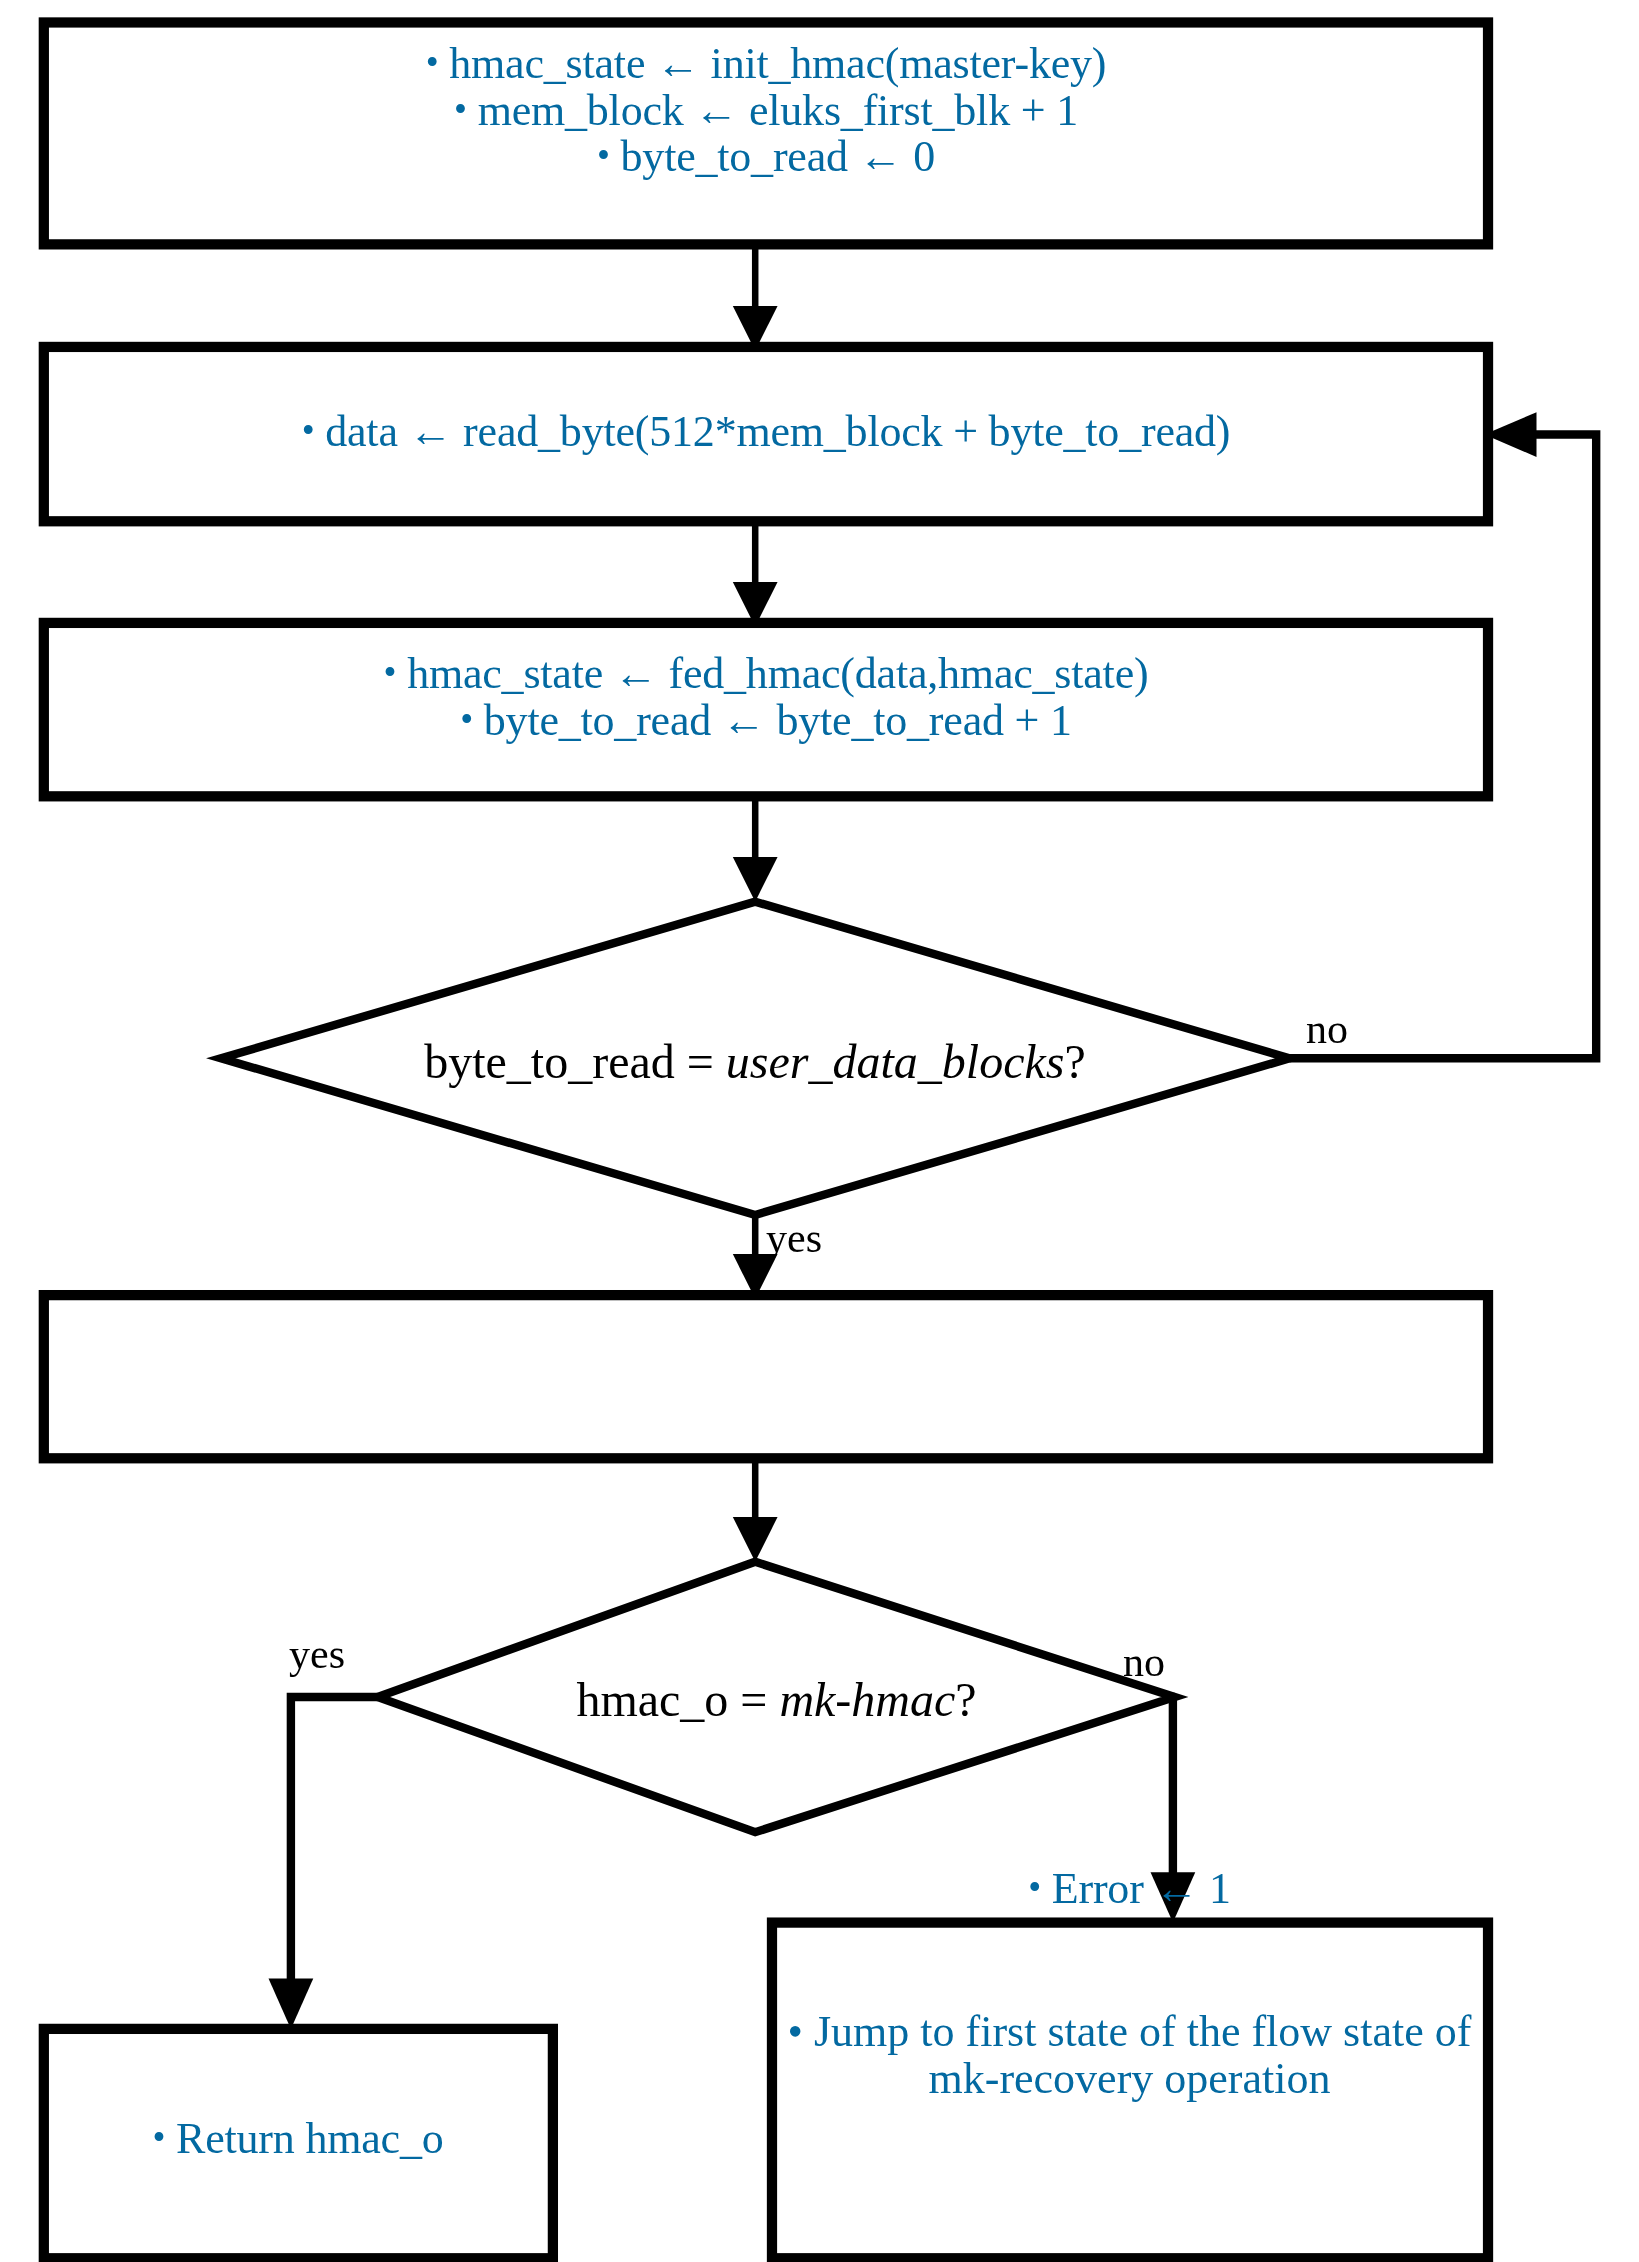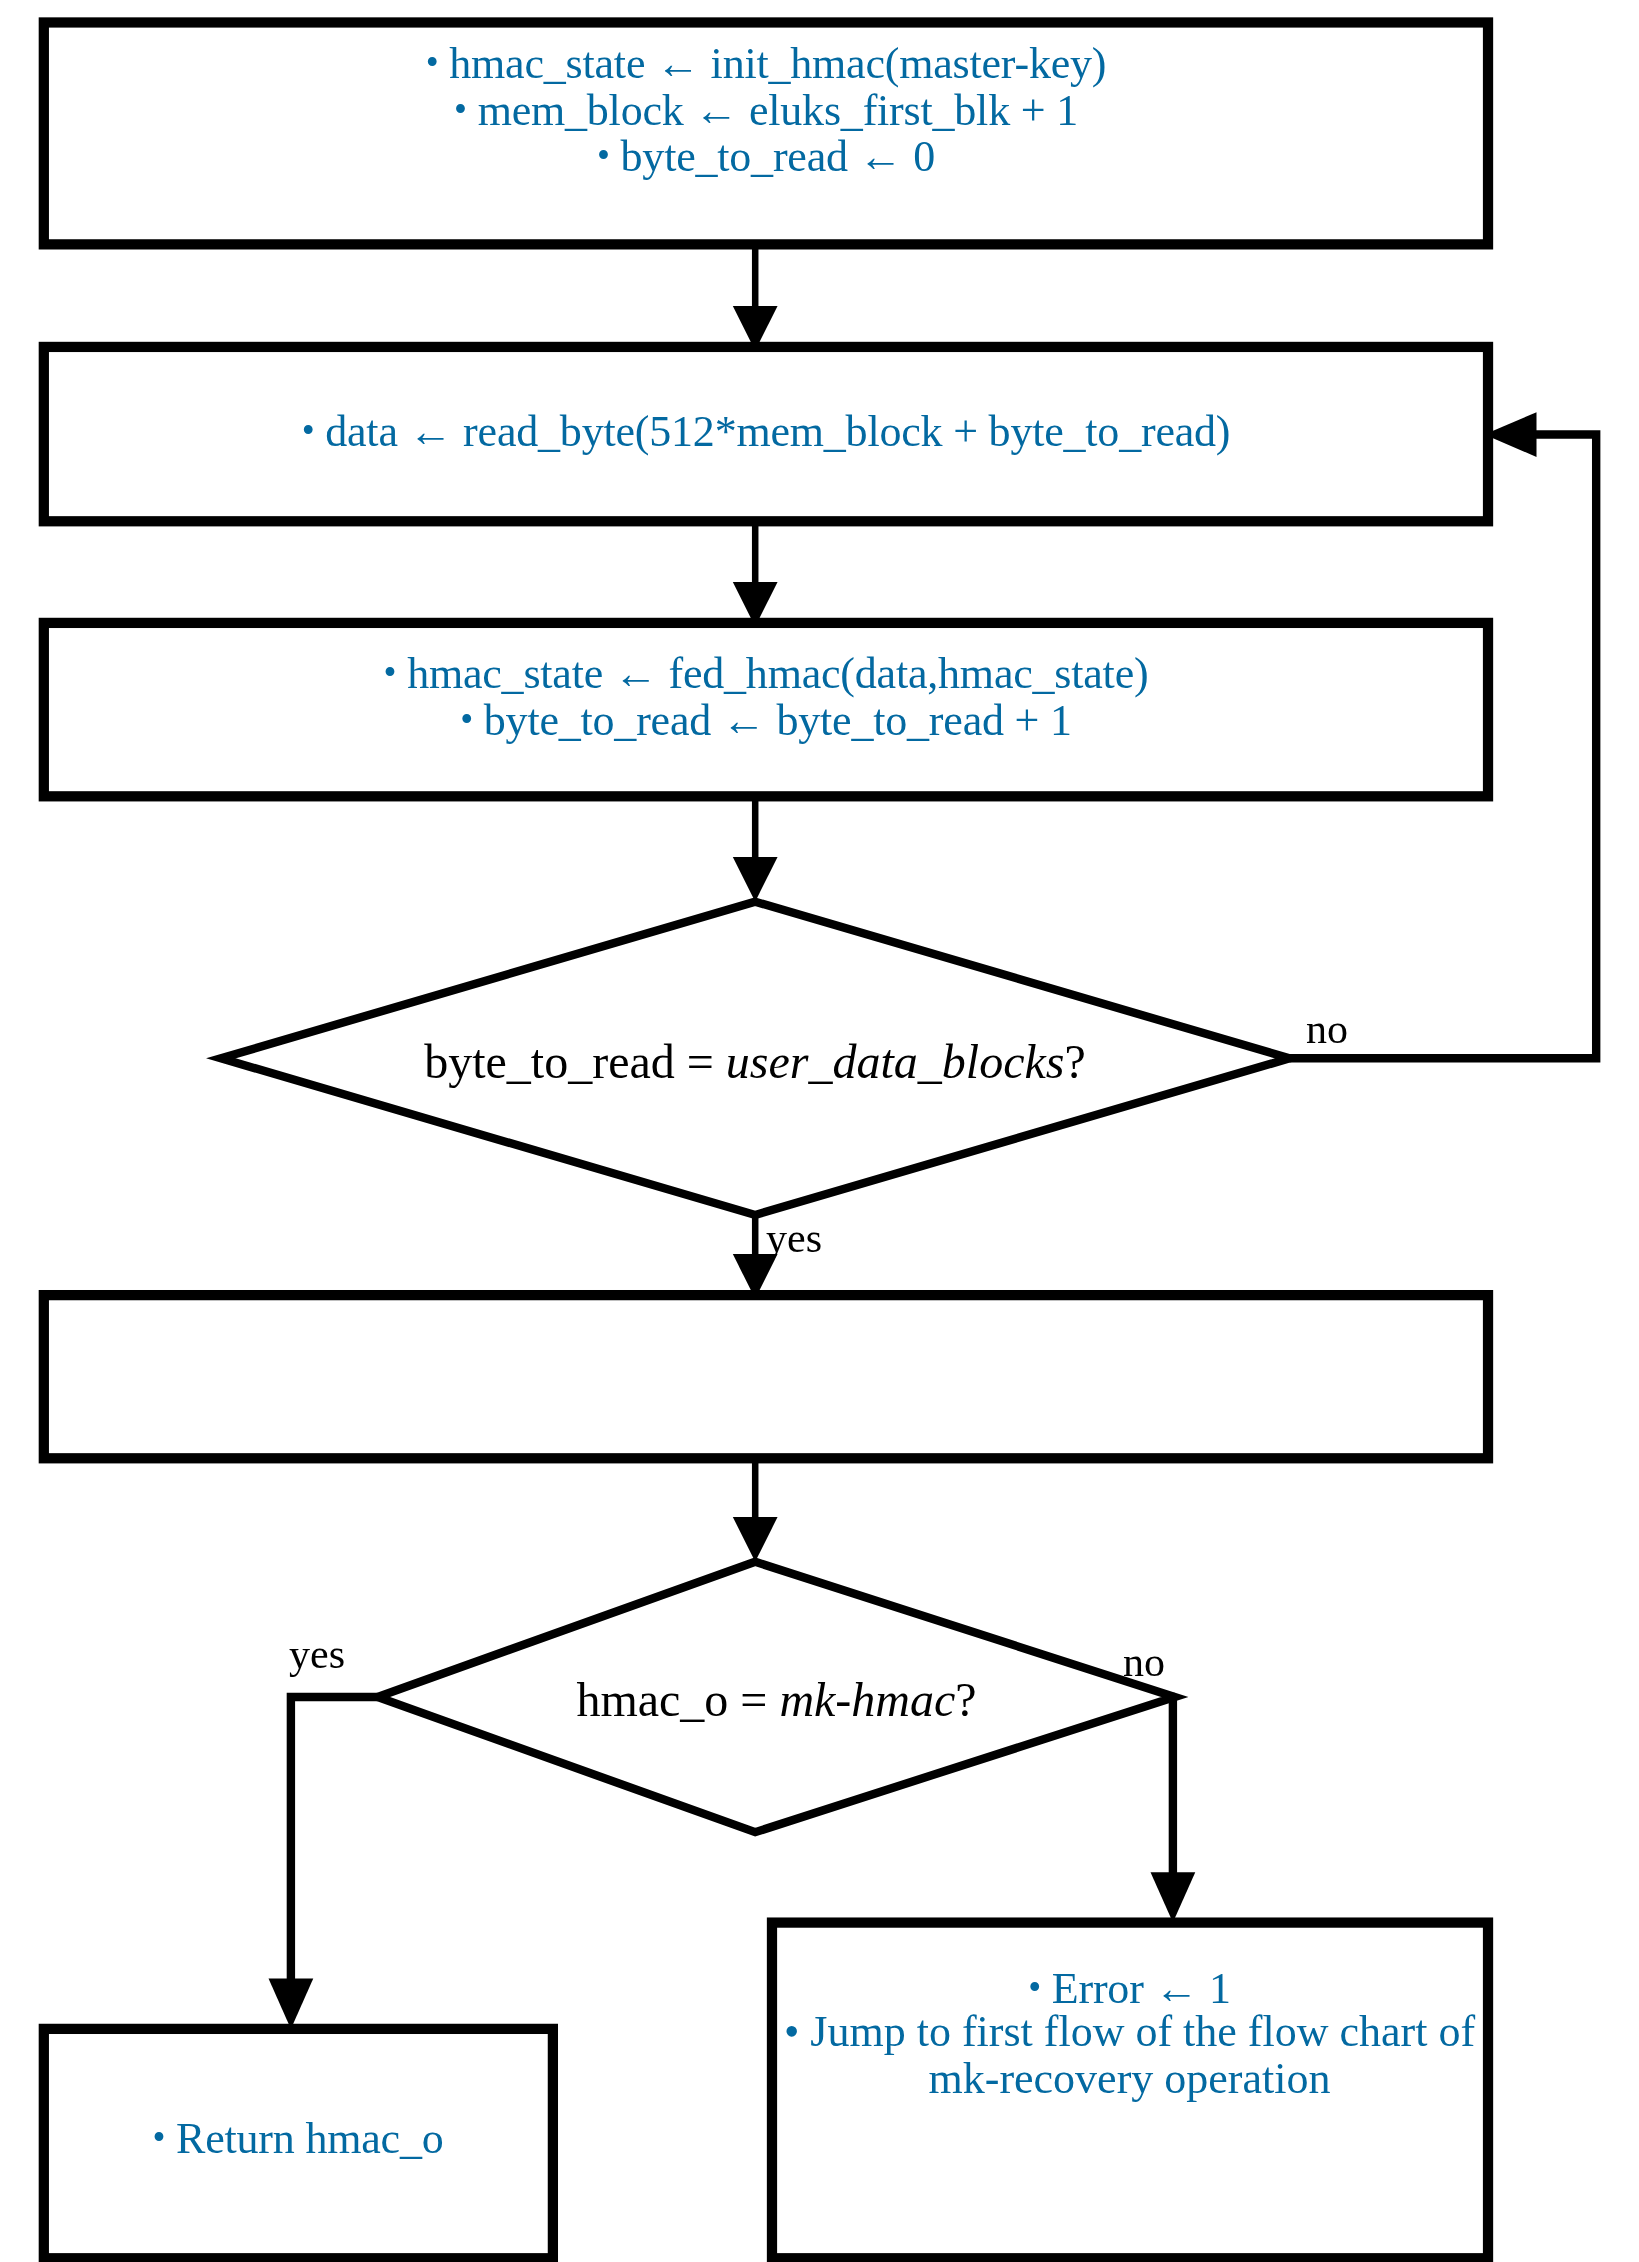--- a/index.html
+++ b/index.html
@@ -190,30 +190,30 @@
     <span>hmac_o = </span><em>mk-hmac</em><span>?</span>
   </div>
 
   <div class="node-text" style="left:52px; top:2116px; width:492px;">
     <span class="bullet-line">
       <span class="bullet">•</span>
       <span>Return hmac_o</span>
     </span>
   </div>
 
-  <div class="node-text" style="left:781px; top:1966px; width:697px;">
+  <div class="node-text" style="left:781px; top:1866px; width:697px;">
     <span class="bullet-line">
       <span class="bullet">•</span>
       <span>Error ← 1</span>
     </span>
   </div>
   <div class="node-text wrap" style="left:781px; top:2009px; width:697px;">
     <span class="wrapbox-line">
       <span class="bullet">•</span>
-      <span>Jump to first flow of the flow chart of mk-recovery operation</span>
+      <span>Jump to first state of the flow state of mk-recovery operation</span>
     </span>
   </div>
 
   <div class="edge-label" style="left:1306px; top:1005px;">no</div>
 
   <div class="edge-label" style="left:766px; top:1214px;">yes</div>
 
   <div class="edge-label" style="left:289px; top:1630px;">yes</div>
 
   <div class="edge-label" style="left:1123px; top:1638px;">no</div>

